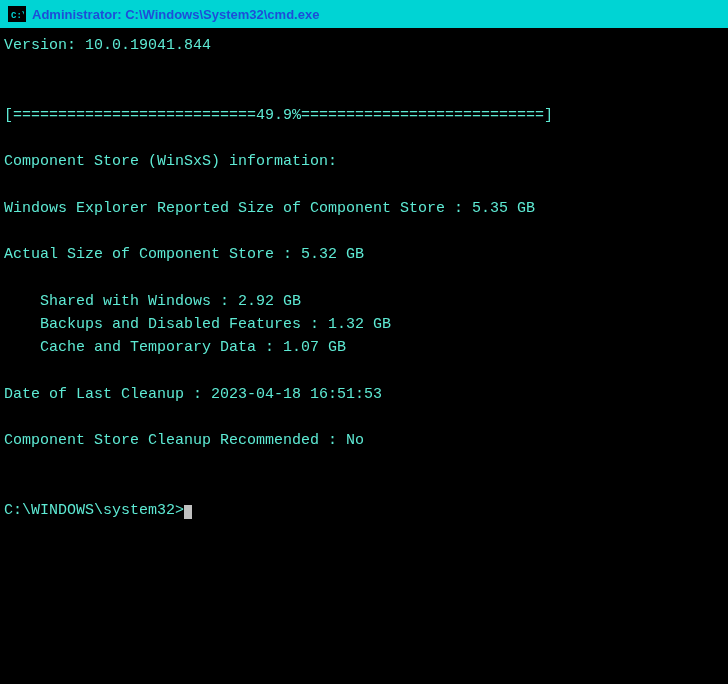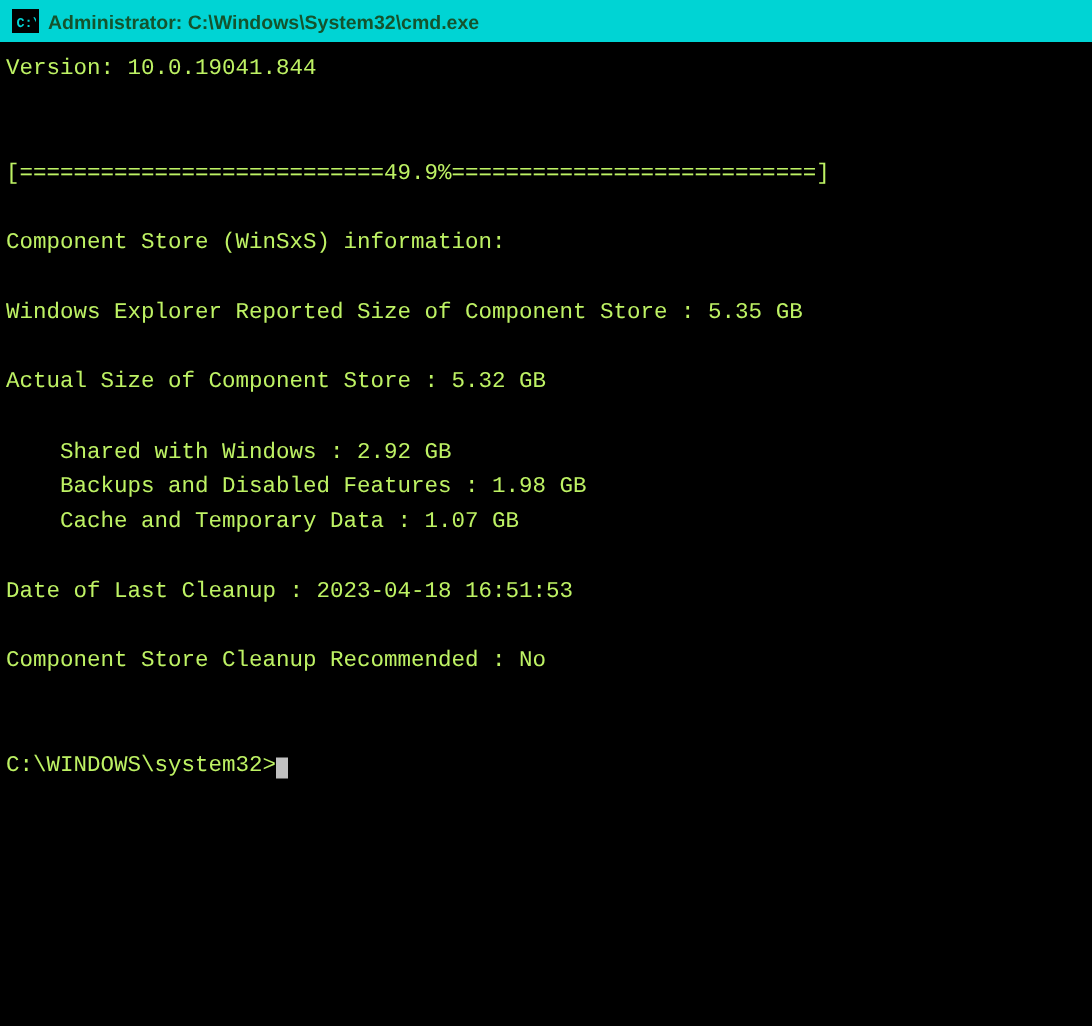--- a/index.html
+++ b/index.html
@@ -47,35 +47,35 @@
 
     .title-bar-icon svg {
       width: 14px;
       height: 12px;
     }
 
     .title-bar-text {
       font-family: 'Segoe UI', Arial, sans-serif;
       font-size: 13px;
       font-weight: bold;
-      color: #14532d;
+      color: #1d4ed8;
     }
 
     .console-body {
       background: #000;
       color: #c0c0c0;
       flex: 1;
       padding: 6px 4px;
       overflow: hidden;
     }
 
     .console-line {
       line-height: 1.55;
       white-space: pre;
-      color: #bef264;
+      color: #5eead4;
     }
 
     .console-line.empty {
       height: 1.55em;
     }
 
     .cursor {
       display: inline-block;
       width: 8px;
       height: 14px;
@@ -108,21 +108,21 @@
       <div class="console-line empty">&nbsp;</div>
       <div class="console-line">[===========================49.9%===========================]</div>
       <div class="console-line empty">&nbsp;</div>
       <div class="console-line">Component Store (WinSxS) information:</div>
       <div class="console-line empty">&nbsp;</div>
       <div class="console-line">Windows Explorer Reported Size of Component Store : 5.35 GB</div>
       <div class="console-line empty">&nbsp;</div>
       <div class="console-line">Actual Size of Component Store : 5.32 GB</div>
       <div class="console-line empty">&nbsp;</div>
       <div class="console-line">    Shared with Windows : 2.92 GB</div>
-      <div class="console-line">    Backups and Disabled Features : 1.98 GB</div>
+      <div class="console-line">    Backups and Disabled Features : 1.32 GB</div>
       <div class="console-line">    Cache and Temporary Data : 1.07 GB</div>
       <div class="console-line empty">&nbsp;</div>
       <div class="console-line">Date of Last Cleanup : 2023-04-18 16:51:53</div>
       <div class="console-line empty">&nbsp;</div>
       <div class="console-line">Component Store Cleanup Recommended : No</div>
       <div class="console-line empty">&nbsp;</div>
       <div class="console-line empty">&nbsp;</div>
       <div class="console-line">C:\WINDOWS\system32&gt;<span class="cursor"></span></div>
     </div>
 </div>

